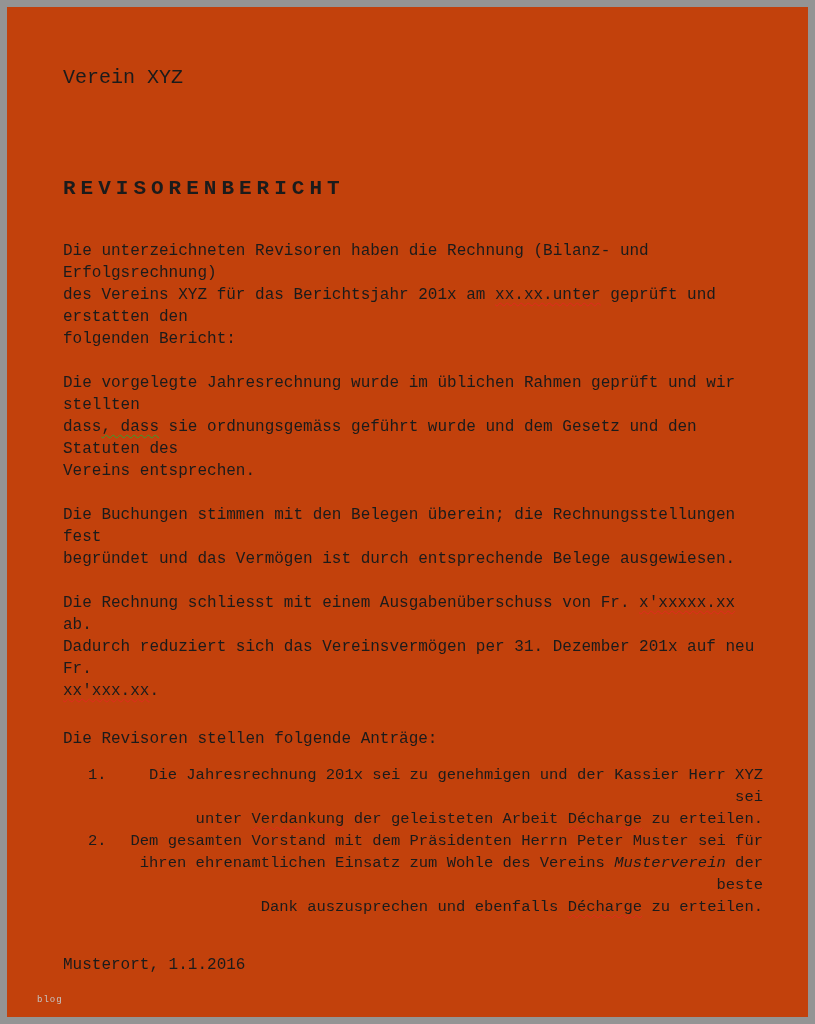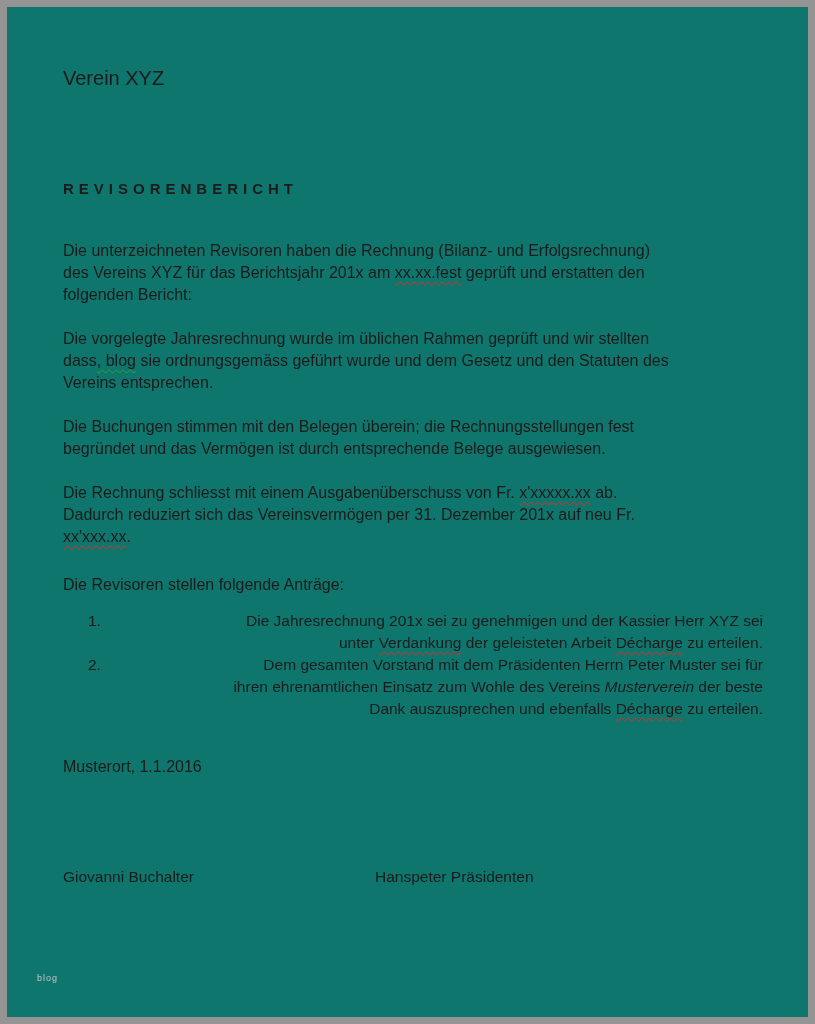--- a/index.html
+++ b/index.html
@@ -7,28 +7,28 @@
     --sp-green:#33a02c;
     --border-c:#949494;
     --text-c:#1b1b1b;
   }
   html,body{margin:0;padding:0;background:#ffffff;}
   .page{
     position:relative;
     width:815px;height:1024px;
     box-sizing:border-box;
     border:7px solid var(--border-c);
-    background:#0f766e;
-    font-family:Liberation Sans, sans-serif;
+    background:#c2410c;
+    font-family:Liberation Mono, monospace;
     color:var(--text-c);
     overflow:hidden;
   }
   .content{padding:58px 0 0 56px;width:700px;}
   .company{font-size:20px;line-height:26px;}
-  .doc-title{margin:88px 0 0 0;font-size:15px;font-weight:bold;letter-spacing:5px;line-height:19px;}
+  .doc-title{margin:88px 0 0 0;font-size:21px;font-weight:bold;letter-spacing:5px;line-height:19px;}
   .para{margin:0 0 22px 0;font-size:16px;line-height:22px;}
   .p1{margin-top:42px;}
   .intro{margin-top:26px;margin-bottom:14px;}
   .list-row{display:flex;font-size:15.5px;line-height:22px;}
   .num{width:27px;margin-left:25px;flex:none;}
   .itext{flex:1;text-align:right;}
   .place{margin-top:36px;}
   .revisoren{margin-top:116px;}
   .sigs{display:flex;margin-top:88px;font-size:15.5px;line-height:22px;}
   .sig-left{width:312px;flex:none;}
@@ -39,37 +39,37 @@
     text-decoration-skip-ink:none;
   }
   .seg-grammar{
     text-decoration:underline;text-decoration-style:wavy;
     text-decoration-color:var(--sp-green);
     text-decoration-thickness:1px;text-underline-offset:3px;
     text-decoration-skip-ink:none;
   }
   .seg-italic{font-style:italic;}
   .watermark{
-    position:absolute;left:30px;top:966px;
+    position:absolute;left:30px;top:988px;
     font-size:9px;color:#c6c6c6;letter-spacing:1px;
   }
 </style>
 </head>
 <body>
 
 <div class="page">
   <div class="content">
 
     <div class="company">Verein XYZ</div>
 
     <div class="doc-title">REVISORENBERICHT</div>
 
-    <p class="para p1"><span class="seg seg-normal">Die unterzeichneten Revisoren haben die Rechnung (Bilanz- und Erfolgsrechnung)</span><br><span class="seg seg-normal">des Vereins XYZ für das Berichtsjahr 201x am </span><span class="seg seg-misspell">xx.xx.fest</span><span class="seg seg-normal"> geprüft und erstatten den</span><br><span class="seg seg-normal">folgenden Bericht:</span></p>
+    <p class="para p1"><span class="seg seg-normal">Die unterzeichneten Revisoren haben die Rechnung (Bilanz- und Erfolgsrechnung)</span><br><span class="seg seg-normal">des Vereins XYZ für das Berichtsjahr 201x am </span><span class="seg seg-misspell">xx.xx.unter</span><span class="seg seg-normal"> geprüft und erstatten den</span><br><span class="seg seg-normal">folgenden Bericht:</span></p>
 
-    <p class="para"><span class="seg seg-normal">Die vorgelegte Jahresrechnung wurde im üblichen Rahmen geprüft und wir stellten</span><br><span class="seg seg-normal">dass</span><span class="seg seg-grammar">, blog</span><span class="seg seg-normal"> sie ordnungsgemäss geführt wurde und dem Gesetz und den Statuten des</span><br><span class="seg seg-normal">Vereins entsprechen.</span></p>
+    <p class="para"><span class="seg seg-normal">Die vorgelegte Jahresrechnung wurde im üblichen Rahmen geprüft und wir stellten</span><br><span class="seg seg-normal">dass</span><span class="seg seg-grammar">, dass</span><span class="seg seg-normal"> sie ordnungsgemäss geführt wurde und dem Gesetz und den Statuten des</span><br><span class="seg seg-normal">Vereins entsprechen.</span></p>
 
     <p class="para"><span class="seg seg-normal">Die Buchungen stimmen mit den Belegen überein; die Rechnungsstellungen fest</span><br><span class="seg seg-normal">begründet und das Vermögen ist durch entsprechende Belege ausgewiesen.</span></p>
 
     <p class="para"><span class="seg seg-normal">Die Rechnung schliesst mit einem Ausgabenüberschuss von Fr. </span><span class="seg seg-misspell">x'xxxxx.xx</span><span class="seg seg-normal"> ab.</span><br><span class="seg seg-normal">Dadurch reduziert sich das Vereinsvermögen per 31. Dezember 201x auf neu Fr.</span><br><span class="seg seg-misspell">xx'xxx.xx</span><span class="seg seg-normal">.</span></p>
 
     <p class="para intro">Die Revisoren stellen folgende Anträge:</p>
 
     <div class="antraege">
       <div class="list-row">
         <span class="num">1.</span>

